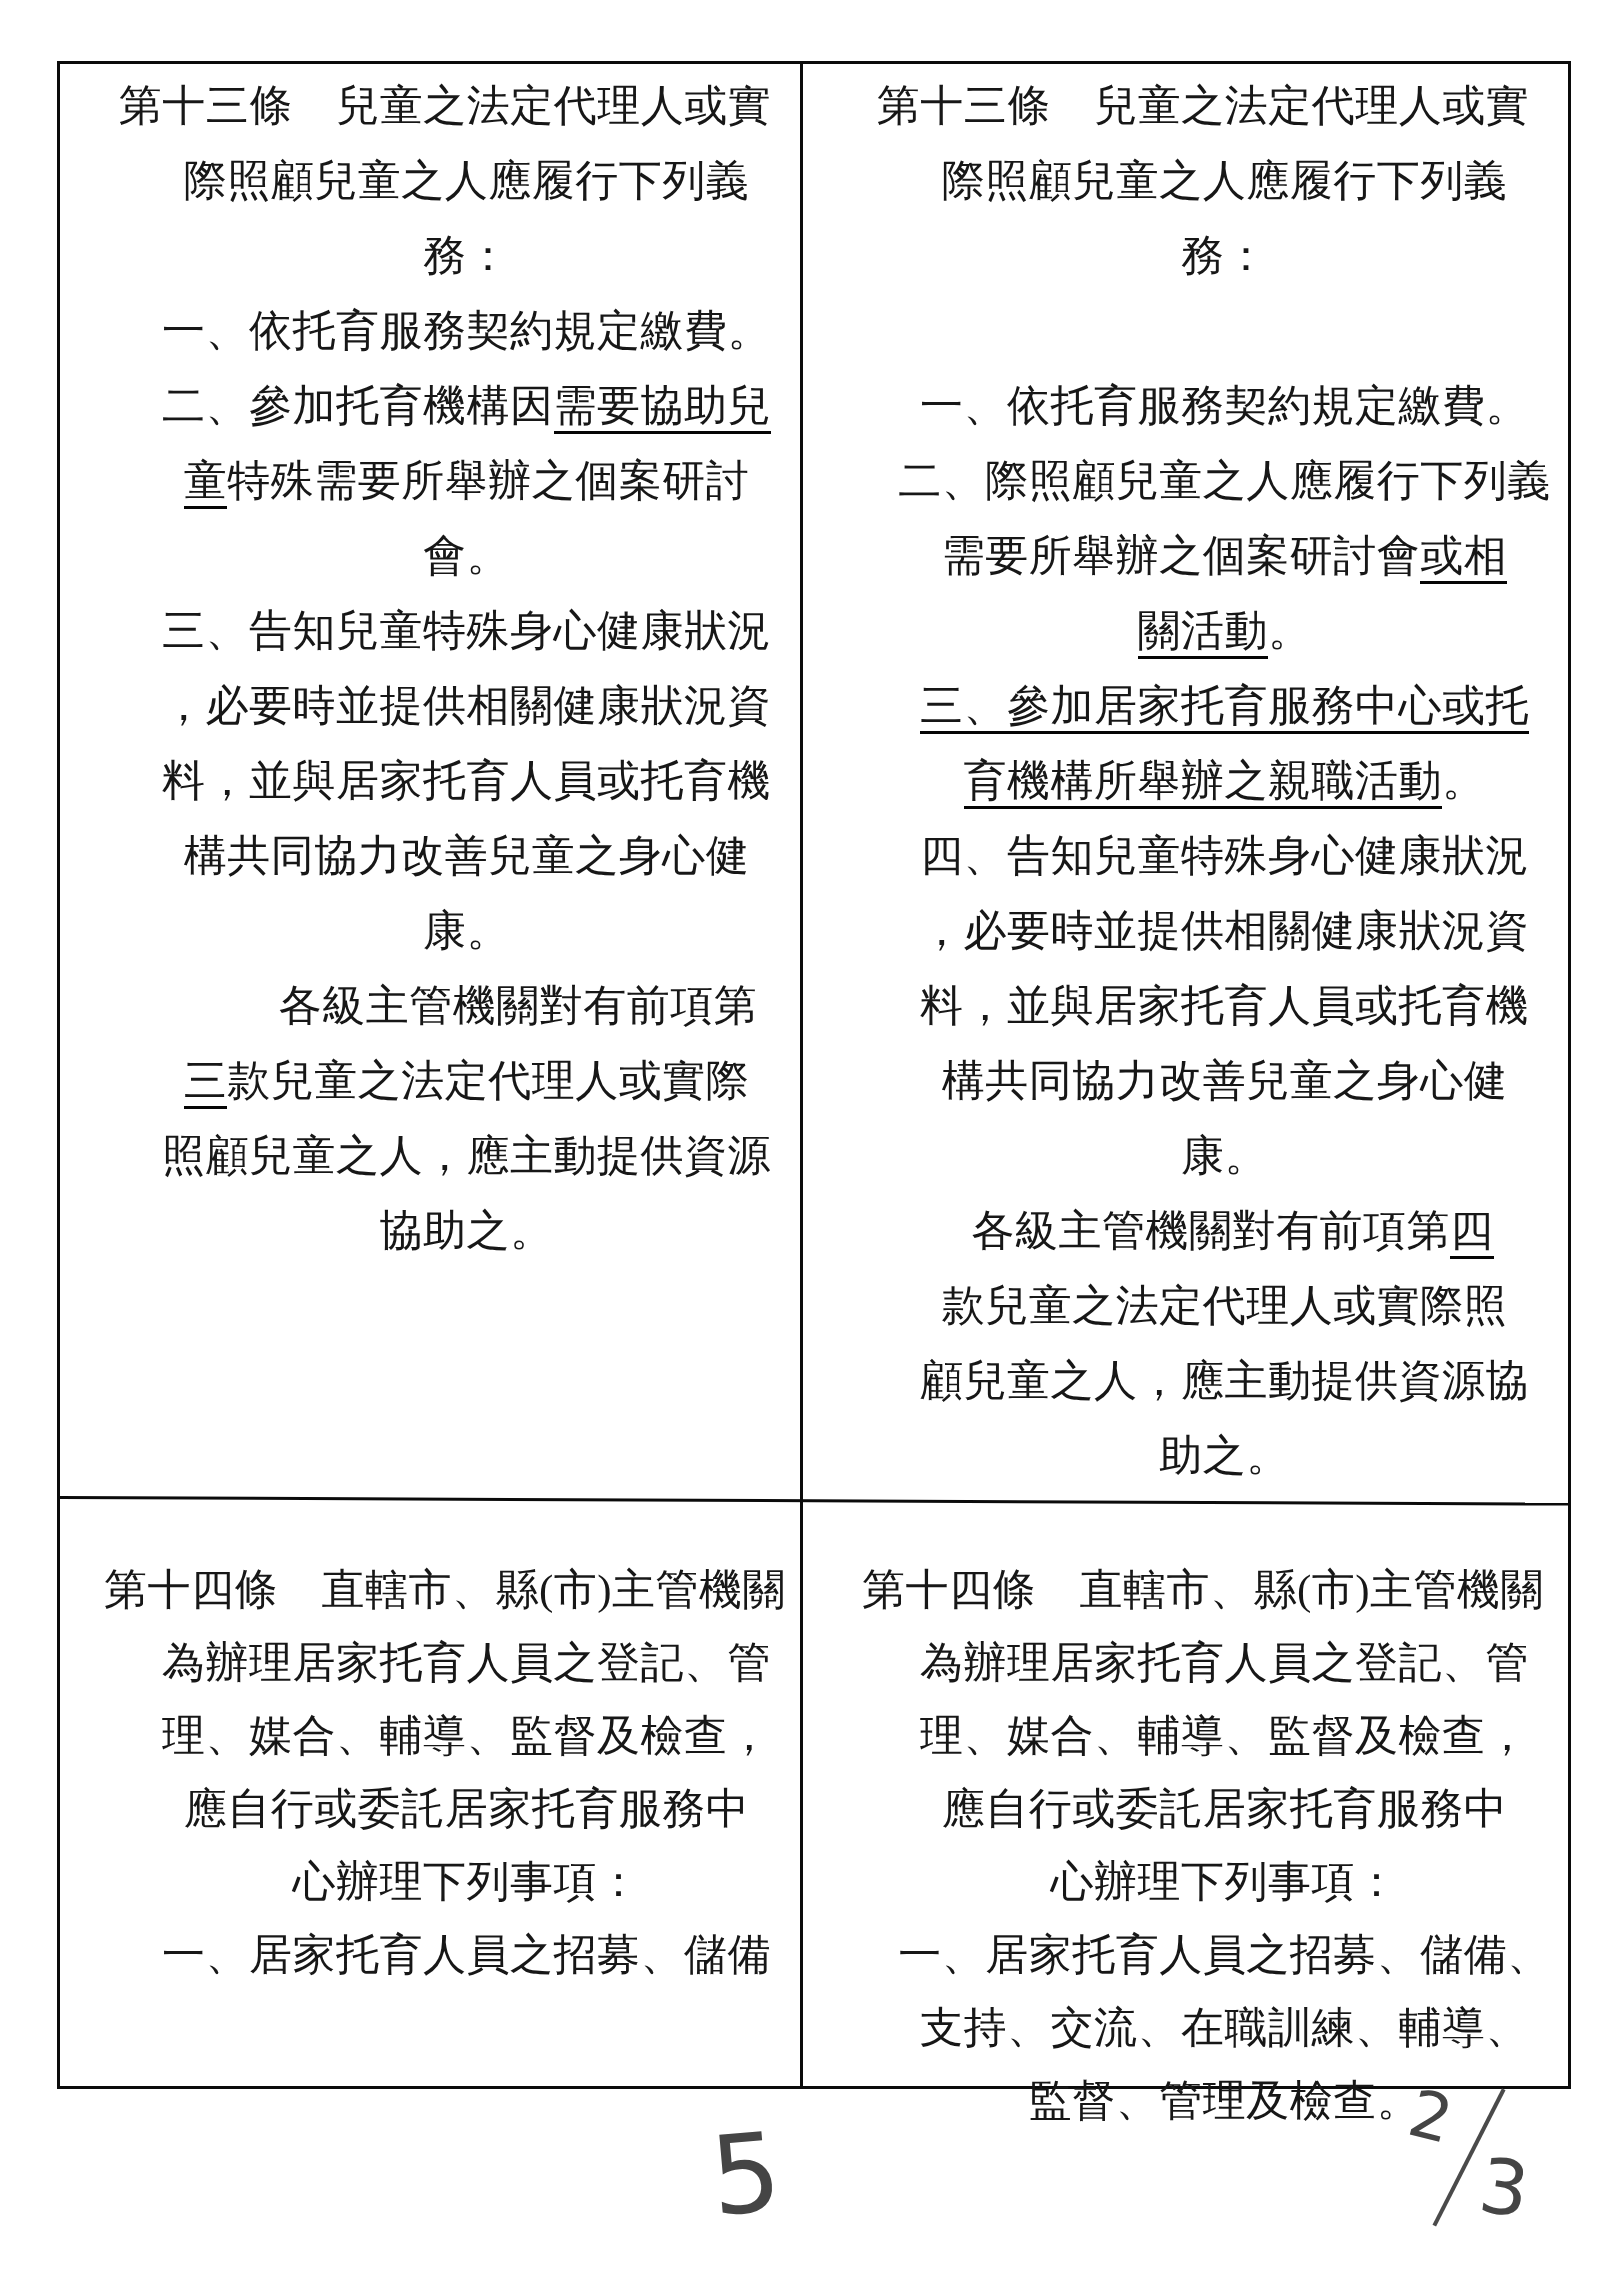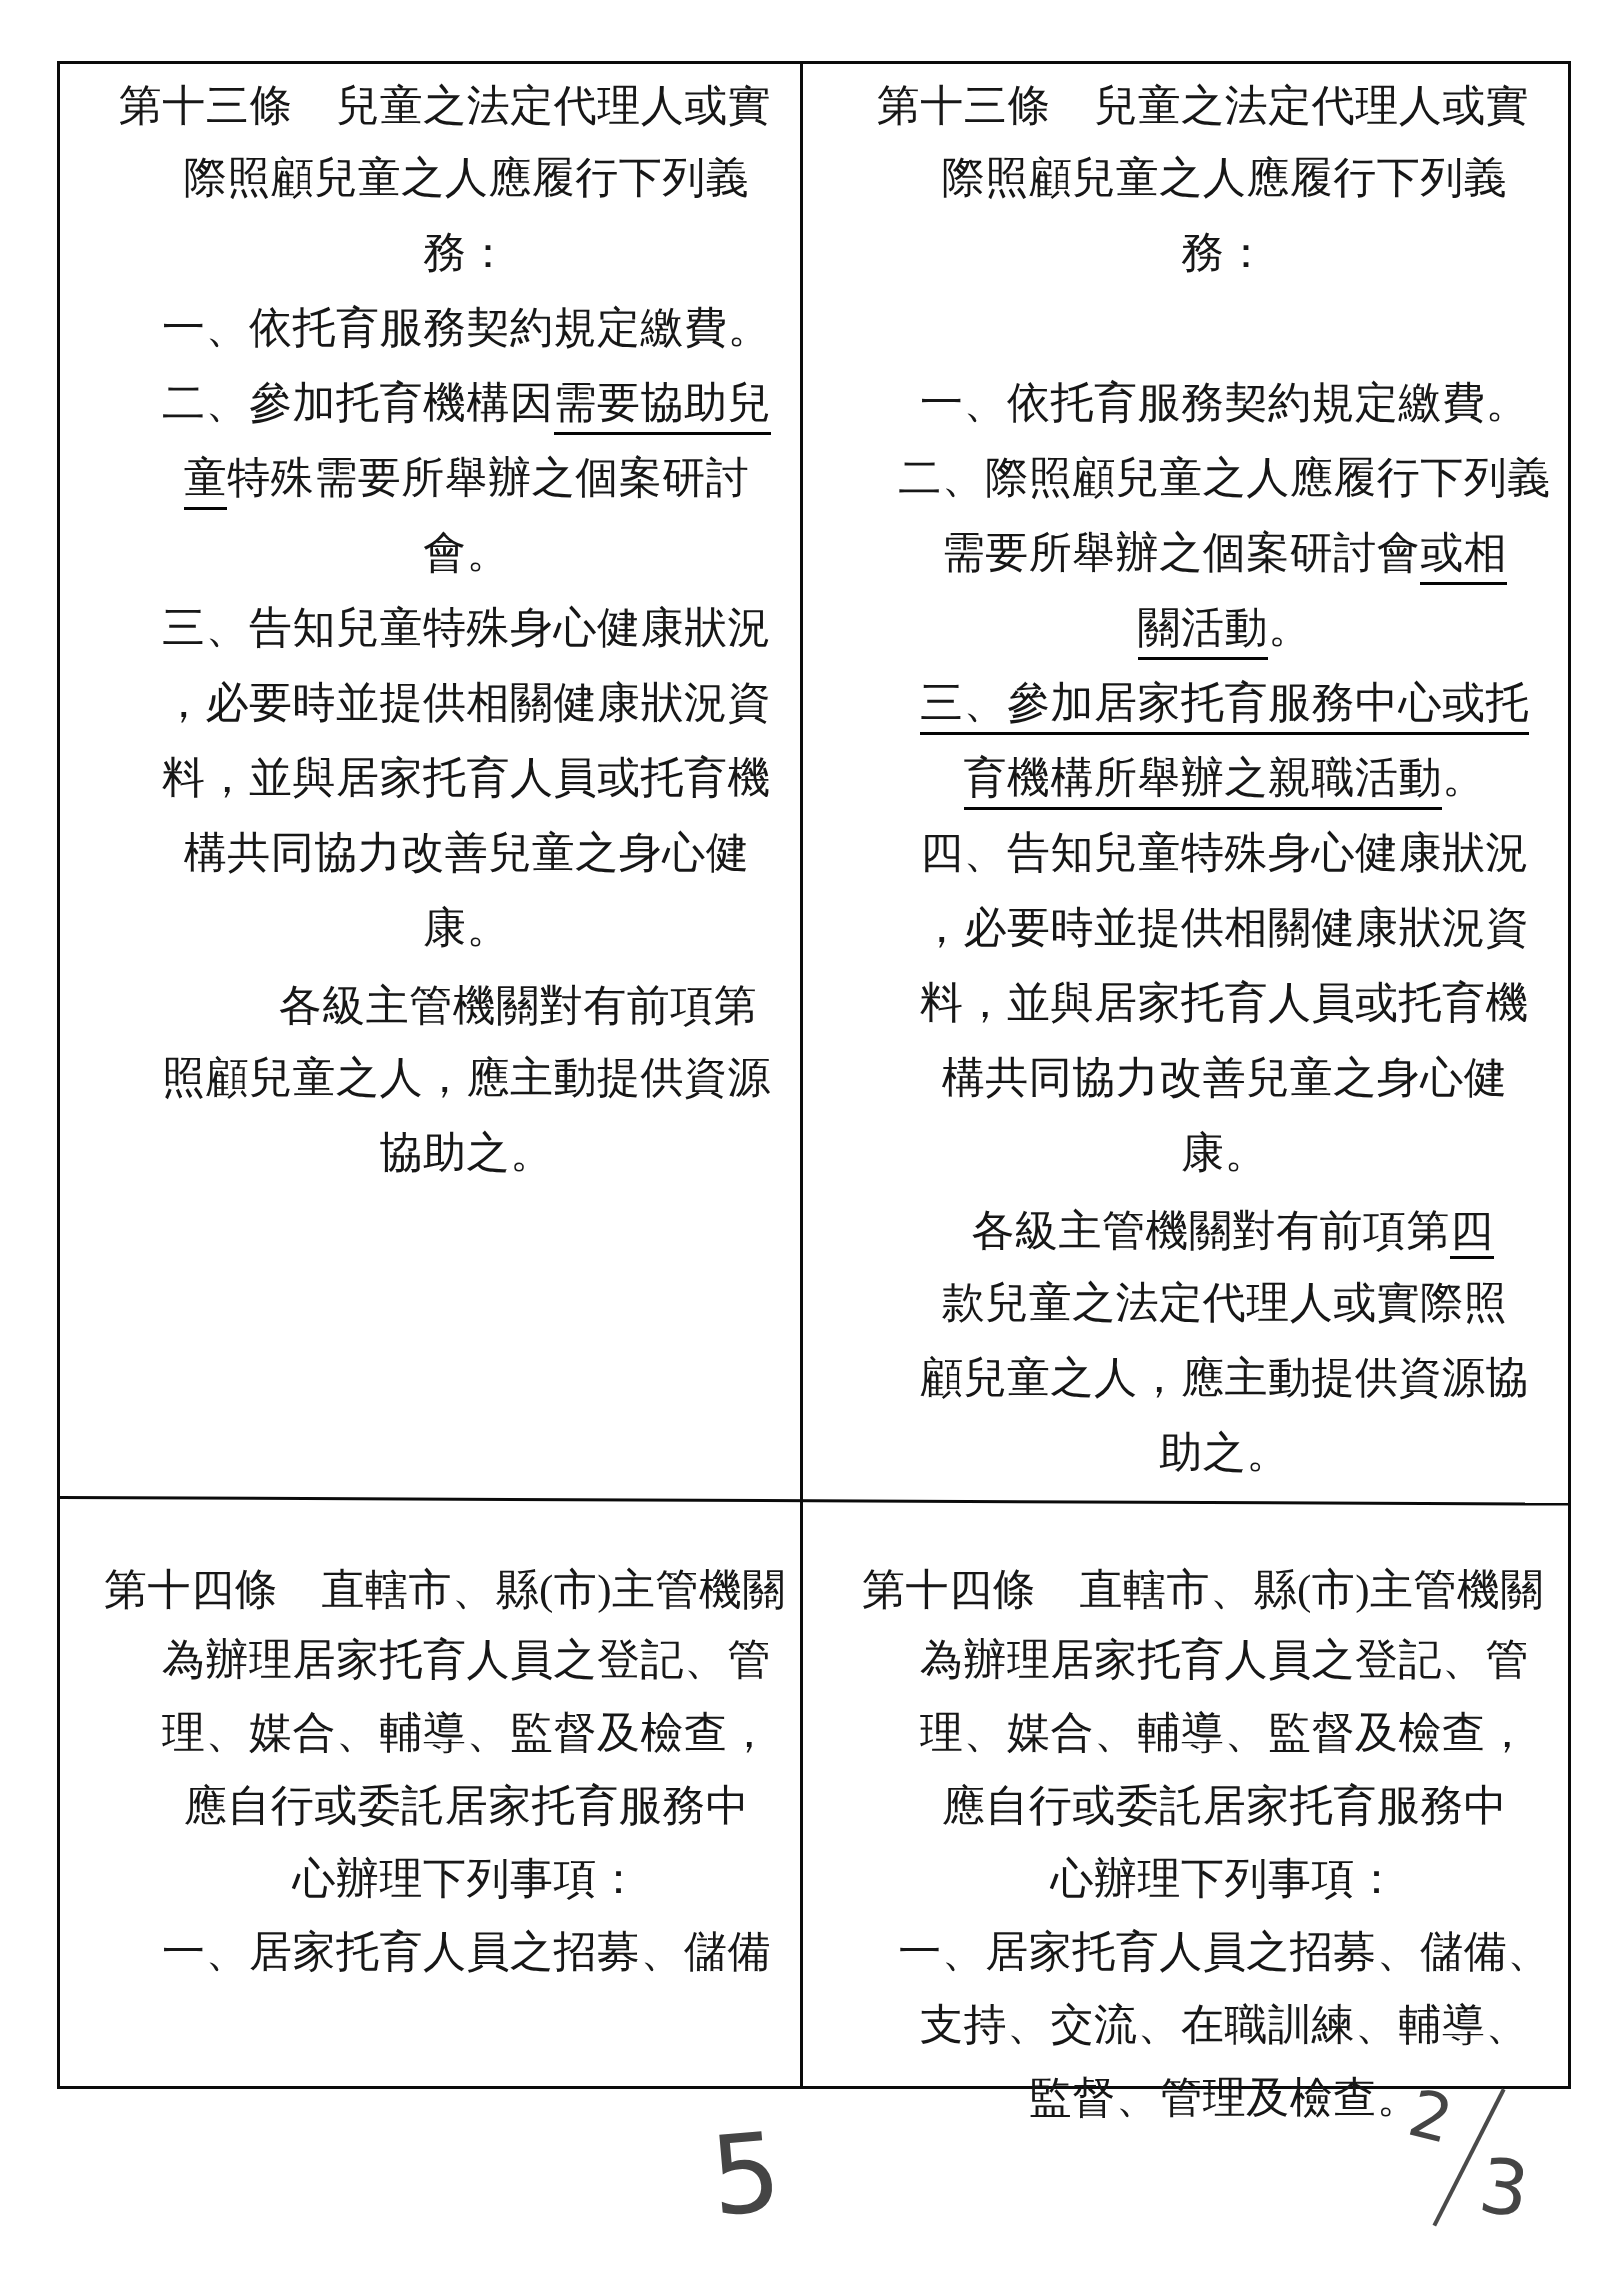--- a/index.html
+++ b/index.html
@@ -19,21 +19,21 @@
   .c00{left:0;top:0;width:737px;height:1432px;}
   .c01{left:743px;top:0;width:767px;height:1432px;}
   .c10{left:0;top:1435px;width:737px;height:590px;}
   .c11{left:743px;top:1435px;width:767px;height:590px;}
   .r1{padding-top:4.3px;}
   .r2{padding-top:18.5px;margin-top:35px;}
   .line{font-size:43px;white-space:nowrap;letter-spacing:0.5px;}
   .r1 .line{height:75px;line-height:75px;}
   .r2 .line{height:73px;line-height:73px;}
   .ind0{padding-left:33px;}
-  .ind1{padding-left:76px;font-family:Liberation Mono, monospace;}
+  .ind1{padding-left:76px;}
   .ind2{padding-left:92px;}
   .ind3{padding-left:179px;}
   .seg{display:inline;}
   .u{border-bottom:3.8px solid #050505;padding-bottom:2.2px;}
   
   .mark5{
     position:absolute;left:711px;top:2111px;
     font-family:"DejaVu Sans",sans-serif;font-size:109px;color:#454545;
     transform:rotate(-5deg);
   }
@@ -55,20 +55,21 @@
       <div class="line ind1"><span class="seg">一、依托育服務契約規定繳費。</span></div>
       <div class="line ind1"><span class="seg">二、參加托育機構因</span><span class="seg u">需要協助兒</span></div>
       <div class="line ind1"><span class="seg u">童</span><span class="seg">特殊需要所舉辦之個案研討</span></div>
       <div class="line ind1"><span class="seg">會。</span></div>
       <div class="line ind1"><span class="seg">三、告知兒童特殊身心健康狀況</span></div>
       <div class="line ind1"><span class="seg">，必要時並提供相關健康狀況資</span></div>
       <div class="line ind1"><span class="seg">料，並與居家托育人員或托育機</span></div>
       <div class="line ind1"><span class="seg">構共同協力改善兒童之身心健</span></div>
       <div class="line ind1"><span class="seg">康。</span></div>
       <div class="line ind3"><span class="seg">各級主管機關對有前項第</span></div>
+      <div class="line ind1"><span class="seg u">三</span><span class="seg">款兒童之法定代理人或實際</span></div>
       <div class="line ind1"><span class="seg">照顧兒童之人，應主動提供資源</span></div>
       <div class="line ind1"><span class="seg">協助之。</span></div>
     </div>
   <div class="cell r1 c01">
       <div class="line ind0"><span class="seg">第十三條　兒童之法定代理人或實</span></div>
       <div class="line ind1"><span class="seg">際照顧兒童之人應履行下列義</span></div>
       <div class="line ind1"><span class="seg">務：</span></div>
       <div class="line ind1"></div>
       <div class="line ind1"><span class="seg">一、依托育服務契約規定繳費。</span></div>
       <div class="line ind1"><span class="seg">二、際照顧兒童之人應履行下列義</span></div>

